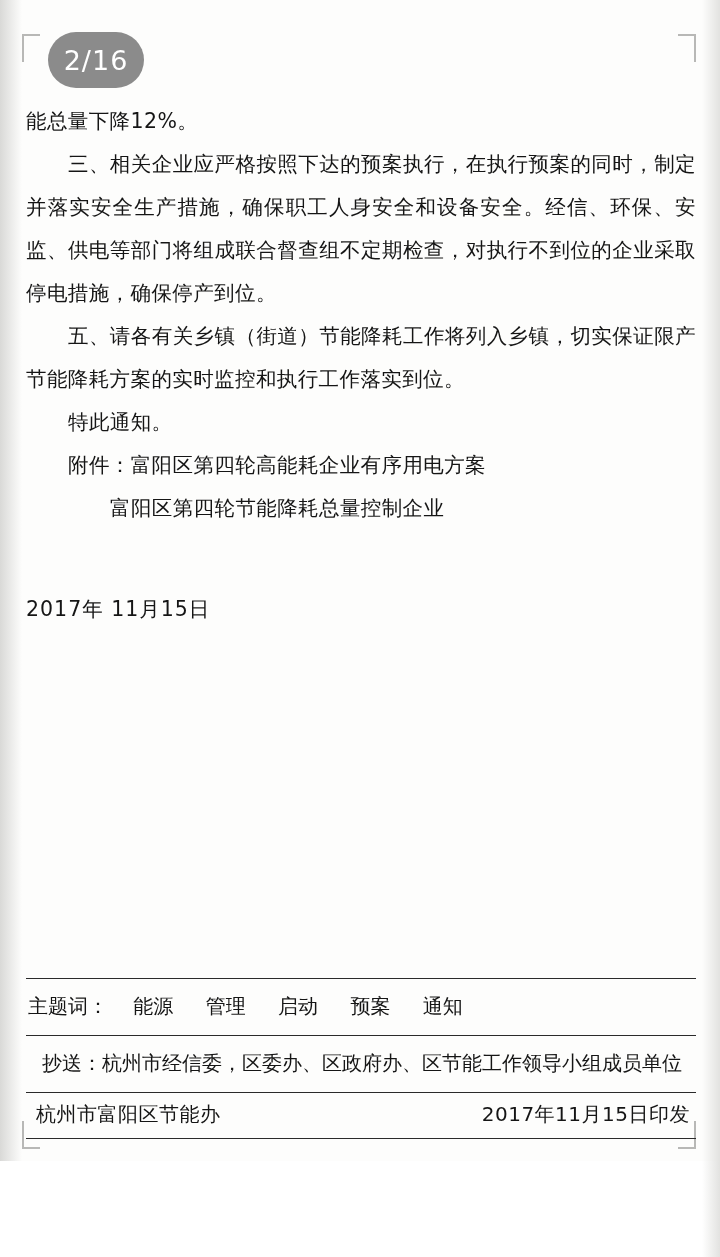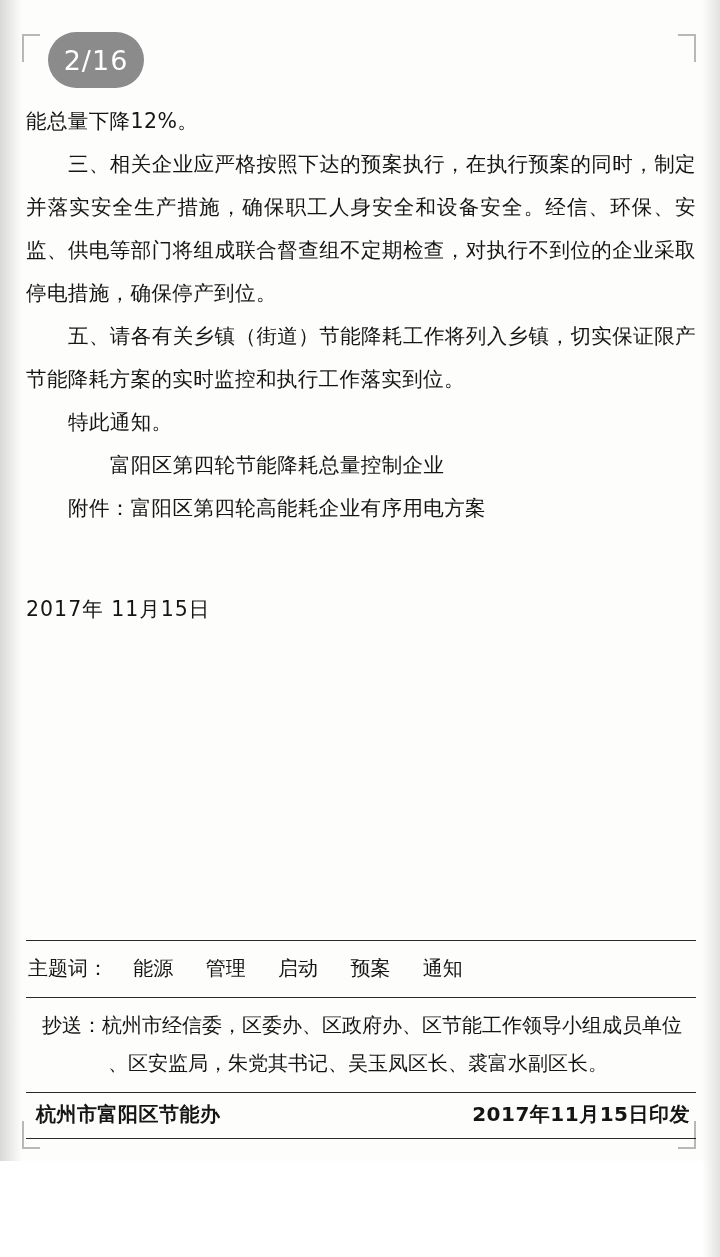--- a/index.html
+++ b/index.html
@@ -139,21 +139,20 @@
   }
   .cc .cont {
     display: block;
     text-indent: 80px;
   }
   .issuer {
     display: flex;
     justify-content: space-between;
     align-items: flex-start;
     padding: 8px 6px 10px 10px;
-    font-weight: bold;
   }
   .issuer .left { letter-spacing: 0.5px; }
   .issuer .right { letter-spacing: 0.5px; }
 
   .bottom-blank {
     position: absolute;
     left: 0; right: 0; bottom: 0;
     height: 96px;
     background: #ffffff;
   }
@@ -175,44 +174,43 @@
     <p class="para">能总量下降12%。</p>
 
 
     <p class="para indent">三、相关企业应严格按照下达的预案执行，在执行预案的同时，制定并落实安全生产措施，确保职工人身安全和设备安全。经信、环保、安监、供电等部门将组成联合督查组不定期检查，对执行不到位的企业采取停电措施，确保停产到位。</p>
 
 
     <p class="para indent">五、请各有关乡镇（街道）节能降耗工作将列入乡镇，切实保证限产节能降耗方案的实时监控和执行工作落实到位。</p>
 
     <p class="para indent">特此通知。</p>
 
+    <p class="attach-line"><span>附件：</span><span>富阳区第四轮高能耗企业有序用电方案</span></p>
+
     <p class="attach-line sub"><span>富阳区第四轮节能降耗总量控制企业</span></p>
-
-    <p class="attach-line"><span>附件：</span><span>富阳区第四轮高能耗企业有序用电方案</span></p>
 
     <p class="para date-line">2017年  11月15日</p>
   </div>
 
   <div class="footer">
     <div class="rule"></div>
 
     <div class="footer-row keywords">
       <span class="label">主题词：</span>
       <span class="kw">能源</span>
       <span class="kw">管理</span>
       <span class="kw">启动</span>
       <span class="kw">预案</span>
       <span class="kw">通知</span>
     </div>
 
     <div class="rule"></div>
 
     <div class="footer-row cc">
       <span>抄送：</span><span>杭州市经信委，区委办、区政府办、区节能工作领导小组成员单位</span>
-      <span class="cont">、区安监局，朱党其书记、吴玉凤区长、裘富水副区长。</span>
     </div>
 
     <div class="rule"></div>
 
     <div class="issuer">
       <span class="left">杭州市富阳区节能办</span>
       <span class="right">2017年11月15日印发</span>
     </div>
 
     <div class="rule"></div>

